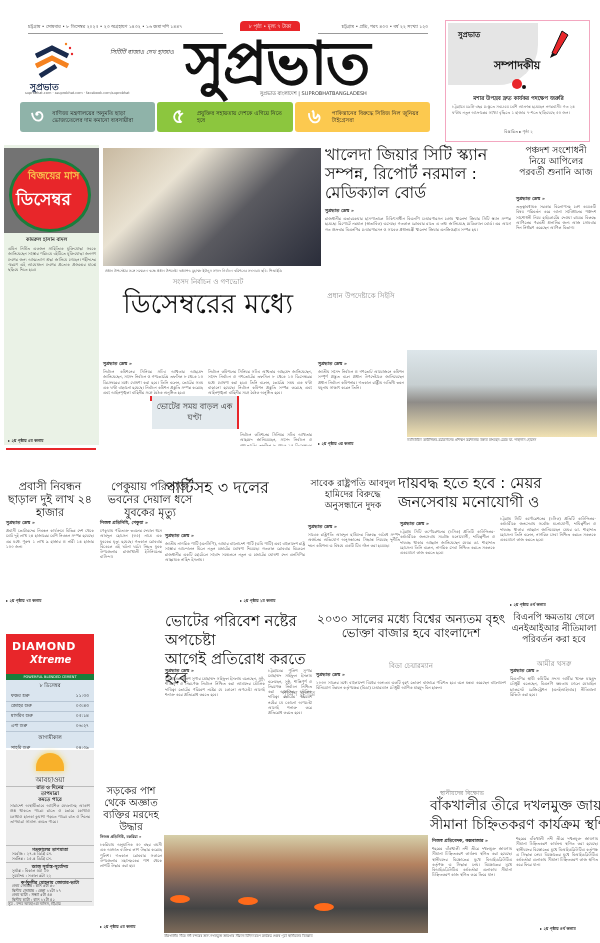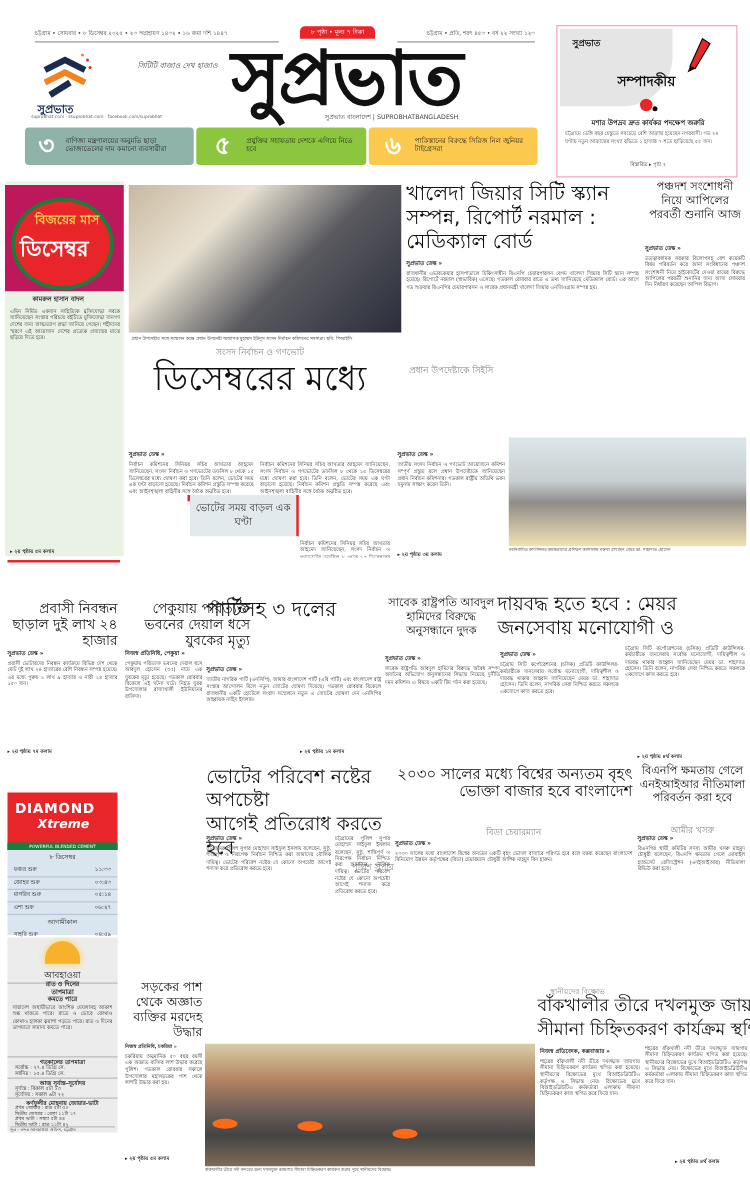--- a/index.html
+++ b/index.html
@@ -23,34 +23,34 @@
 .ed-dot2{position:absolute;top:64px;left:76px;width:4px;height:4px;border-radius:50%;background:#111}
 .ed-head{position:absolute;top:74px;left:6px;width:133px;font-size:5.5px;font-weight:bold;text-align:center}
 .ed-body{position:absolute;top:83px;left:6px;width:133px;font-size:4px;line-height:5.5px;color:#444}
 .ed-more{position:absolute;top:108px;left:0;width:145px;font-size:4px;text-align:center;color:#333}
 .teasers{top:102px;left:20px;height:30px;width:410px;display:flex;gap:2px}
 .teaser{flex:1;display:flex;align-items:center;gap:8px;padding:0 10px;border-radius:3px}
 .teaser .num{font-size:20px;color:#fff;font-weight:bold;width:24px;text-align:center}
 .teaser .txt{font-size:5.5px;line-height:7px;color:#222}
 .t1{background:#8fb3a9}.t2{background:#8cc63e}.t3{background:#fcc94f}
 .t3 .num{color:#fff}
-.wm-badge{top:148px;left:4px;width:95px;height:85px;background:#be185d}
+.wm-badge{top:148px;left:4px;width:95px;height:85px;background:#737373}
 .wm-circle{position:absolute;top:10px;left:5px;width:82px;height:74px;border-radius:50%;background:#e8262a;border:3px solid #1a7d3c}
 .wm-t1{position:absolute;top:20px;left:24px;font-size:10px;color:#fcc94f;font-weight:bold}
 .wm-t2{position:absolute;top:38px;left:12px;font-size:17px;color:#fff;font-weight:900}
 .leftcol-bg{top:145px;left:4px;width:95px;height:300px;background:#eaf2e6}
 .byline-l{top:236px;left:26px;font-size:5px;font-weight:bold;color:#222}
 .body-txt{font-size:4px;line-height:5.3px;color:#333;text-align:justify}
 .redline{top:448px;left:6px;width:90px;height:2px;background:#e8262a}
 .photo-main{top:148px;left:103px;width:218px;height:118px;background:linear-gradient(135deg,#c8b9a0 0%,#e9e2d2 30%,#5a5a60 60%,#2a2d3a 100%)}
 .photo-cap{top:268px;left:105px;width:325px;font-size:3.6px;color:#333;white-space:nowrap;overflow:hidden}
 .kicker{font-size:7px;color:#888;text-align:center}
 .h-xl{font-size:27px;line-height:31px;color:#111;text-align:center}
 .h-lg{font-size:16px;line-height:19px;color:#111;text-align:left}
-.h-md{font-size:11px;line-height:13px;color:#111;text-align:right}
+.h-md{font-size:11px;line-height:13px;color:#111;text-align:center}
 .h-sm{font-size:9px;line-height:11px;color:#111;text-align:center}
 .sub-grey{font-size:7px;color:#888;text-align:center}
 .byline{font-size:4.5px;font-weight:bold;color:#222}
 .more{font-size:4px;font-weight:bold;color:#222}
 .pull-quote{top:396px;left:152px;width:87px;height:33px;background:#e3eaee;border-right:2px solid #e8262a;font-size:8px;text-align:center;line-height:11px;padding-top:5px;color:#333}
 .red-sq{top:396px;left:150px;width:5px;height:5px;background:#e8262a}
 .photo2{top:350px;left:407px;width:190px;height:87px;background:linear-gradient(180deg,#dde6ea 0%,#c7cfd1 40%,#8f8c88 60%,#f1e2b3 100%)}
 .photo3{top:835px;left:164px;width:264px;height:98px;background:linear-gradient(180deg,#d6cfa9 0%,#b48260 30%,#6e5d58 55%,#444 75%,#7f6c5a 100%)}
 .fire{position:absolute;width:20px;height:8px;border-radius:50%;background:#ff6a1a}
 .ad-box{top:634px;left:6px;width:88px;height:46px;background:#e8262a}

